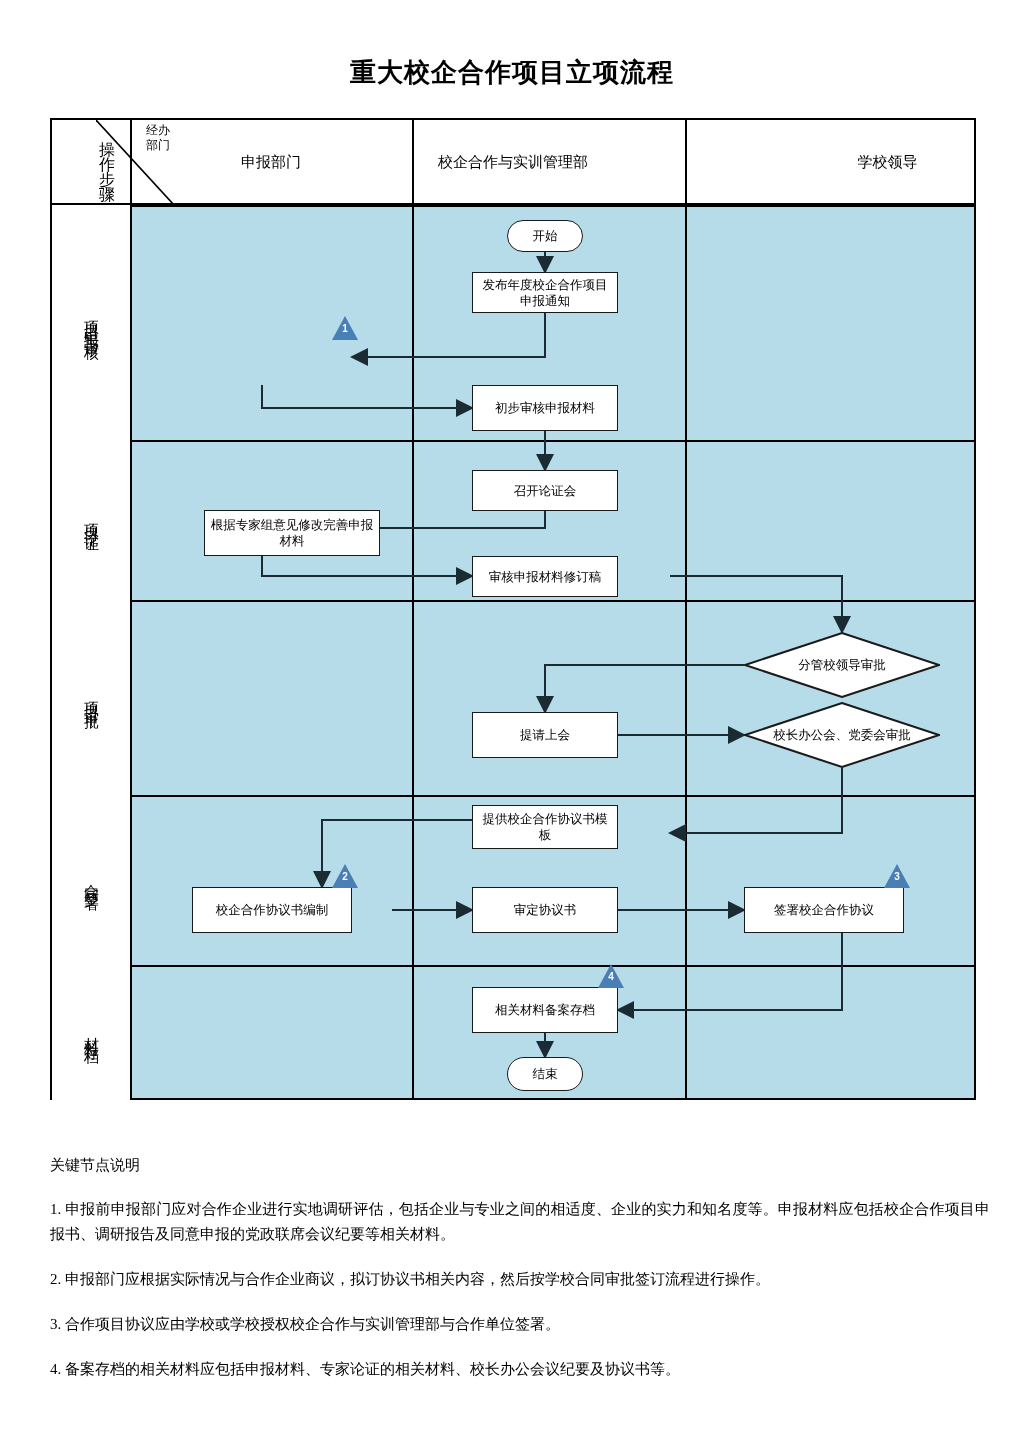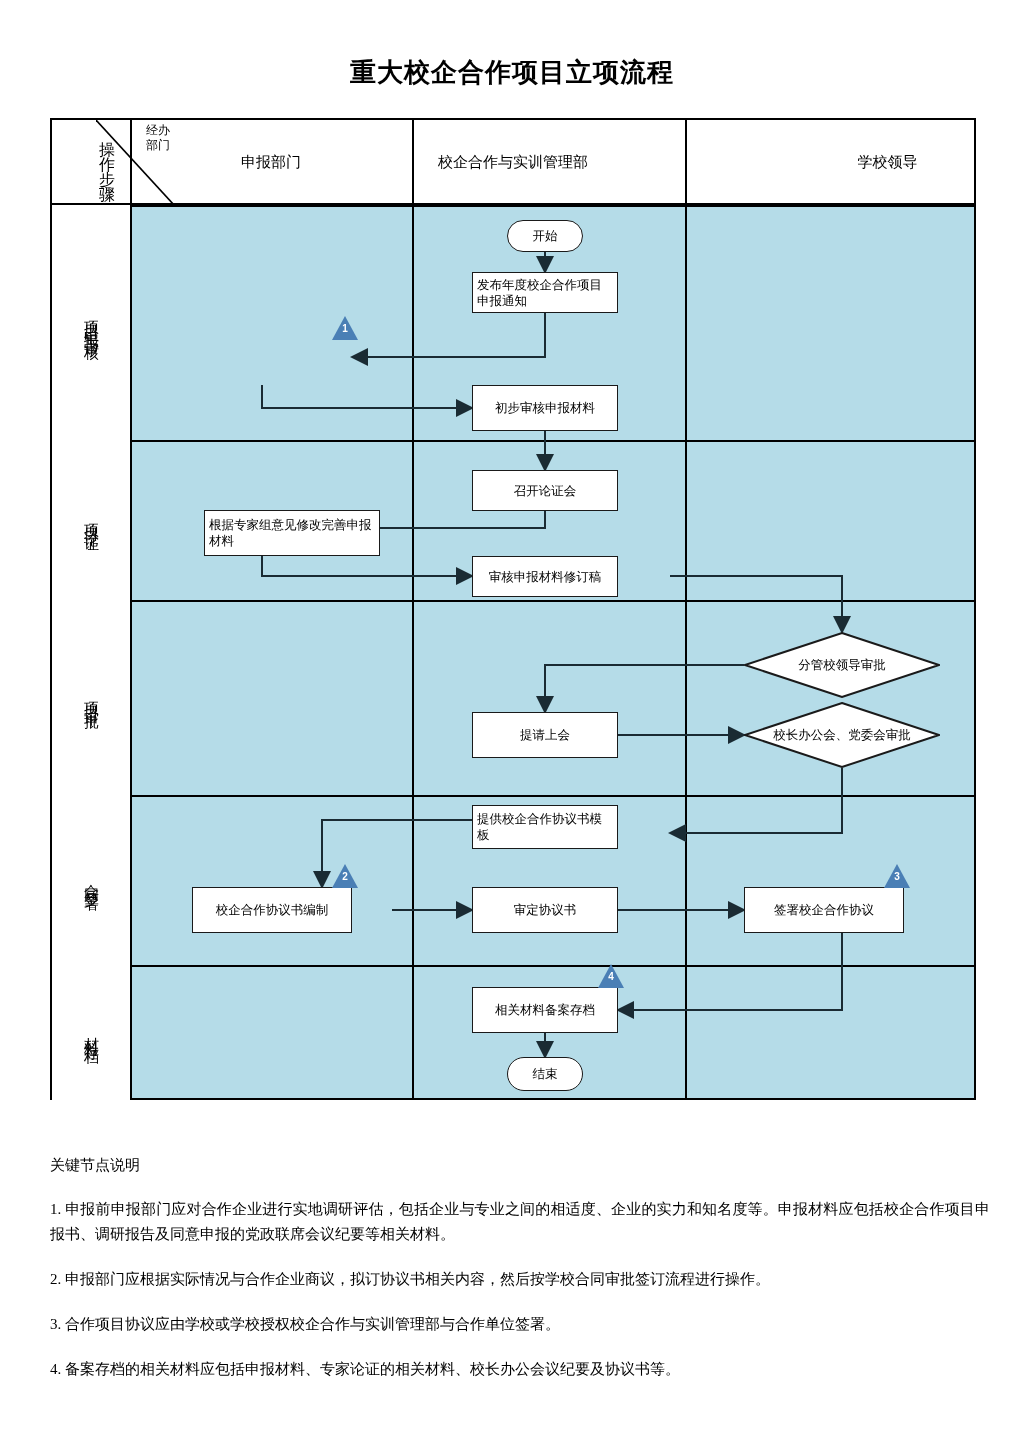--- a/index.html
+++ b/index.html
@@ -50,21 +50,21 @@
 
   
   .rowlbl{position:absolute;left:0;width:78px;background:#fff;
           display:flex;align-items:center;justify-content:center;
           font-size:15px;letter-spacing:4px;
           writing-mode:vertical-rl;text-orientation:upright;}
 
   
   .node{
     position:absolute;background:#fff;border:1.6px solid #1a1a1a;
-    display:flex;align-items:center;justify-content:center;text-align:left;
+    display:flex;align-items:center;justify-content:center;text-align:center;
     font-size:12.5px;line-height:16px;box-sizing:border-box;padding:2px 4px;
     z-index:5;
   }
   .node.term{border-radius:999px;}
   .node.diamond{border:none;background:transparent;padding:0;}
   .diamond .dshape{position:absolute;left:0;top:0;width:100%;height:100%;}
   .diamond .dtext{position:relative;z-index:2;font-size:12.5px;line-height:16px;}
 
   
   .badge{position:absolute;width:26px;height:24px;z-index:9;}

